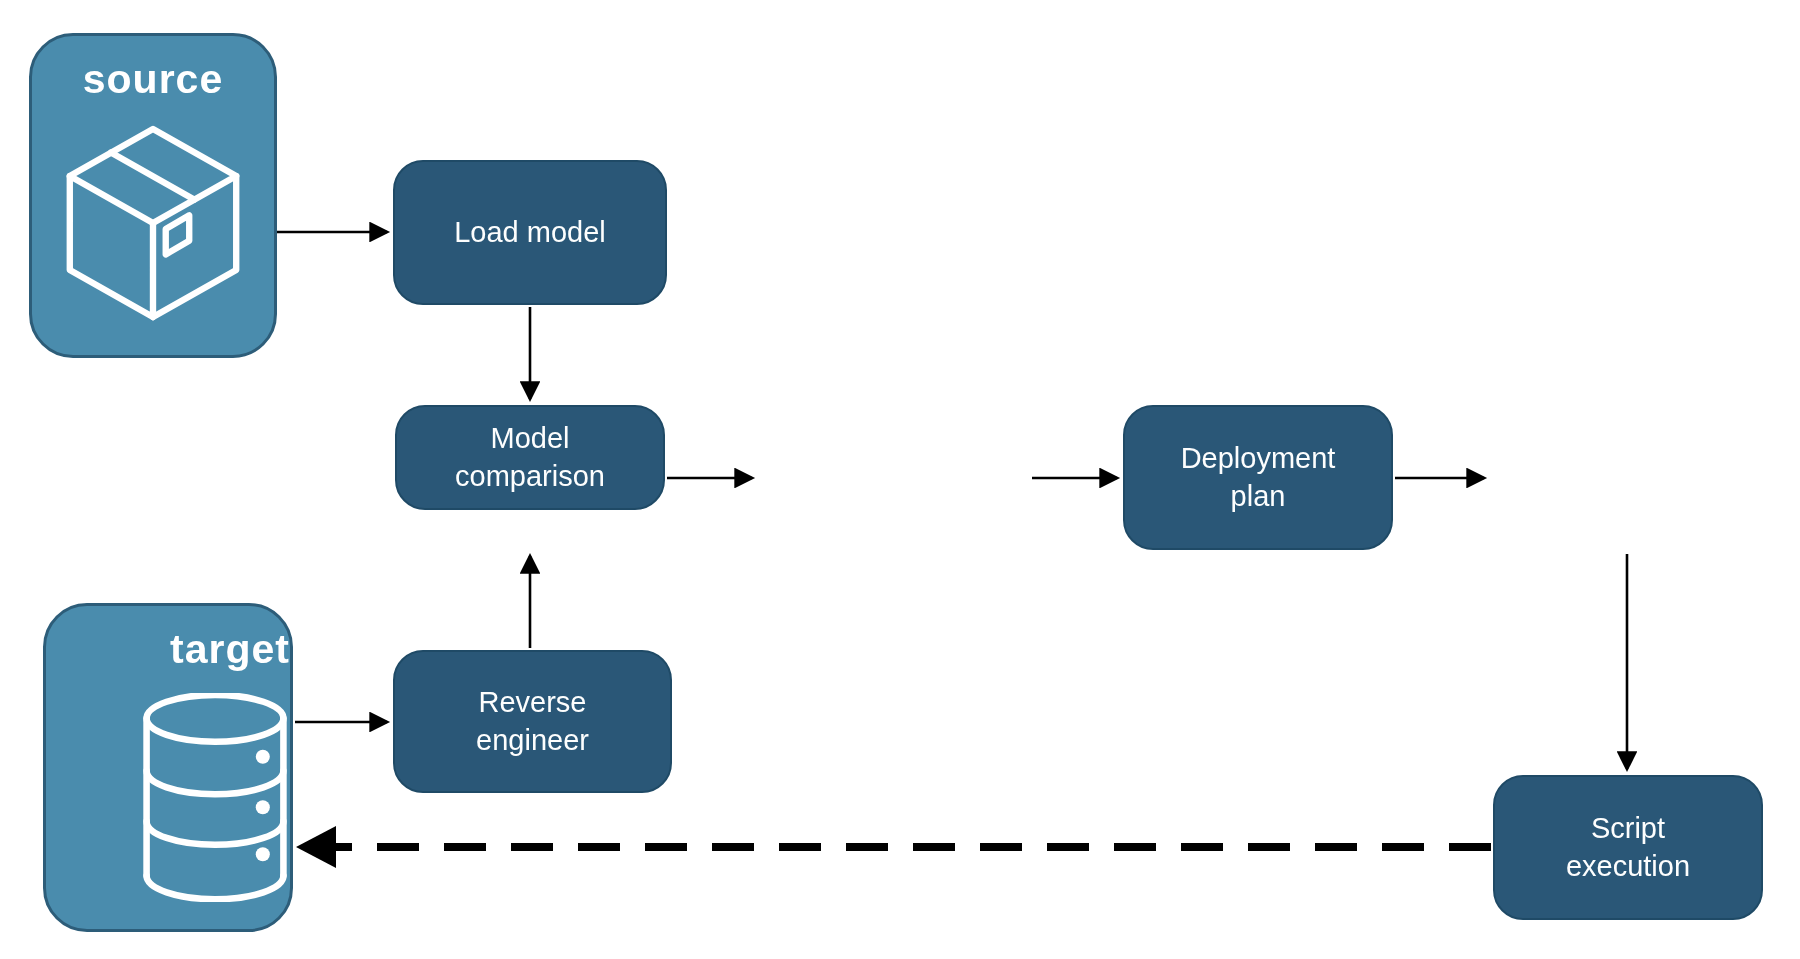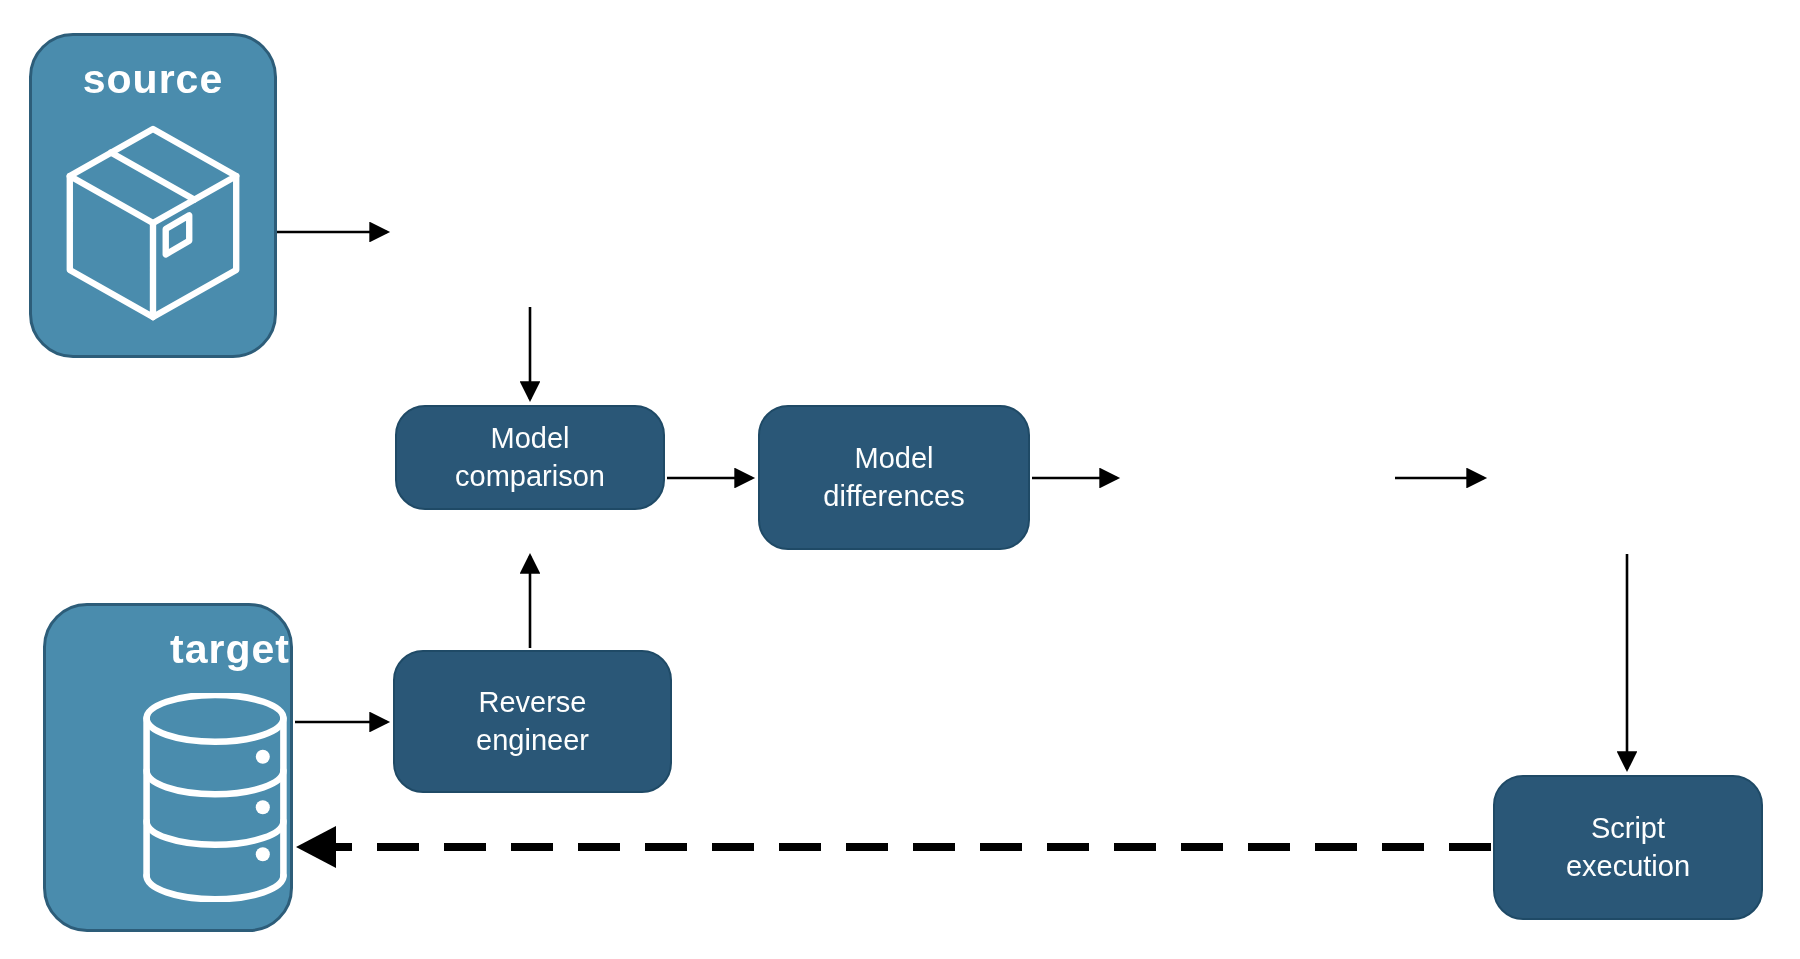--- a/index.html
+++ b/index.html
@@ -112,24 +112,25 @@
       <path d="M153 27 V 195"></path>
       <path d="M7 83 A 73 25 0 0 0 153 83"></path>
       <path d="M7 137 A 73 25 0 0 0 153 137"></path>
       <path d="M7 195 A 73 25 0 0 0 153 195"></path>
       <circle cx="131" cy="68" r="7.5" fill="#ffffff" stroke="none"></circle>
       <circle cx="131" cy="122" r="7.5" fill="#ffffff" stroke="none"></circle>
       <circle cx="131" cy="172" r="7.5" fill="#ffffff" stroke="none"></circle>
     </svg>
   </div>
 
+  <div class="node" id="node-load-model">Load model</div>
 
   <div class="node" id="node-model-comparison">Model comparison</div>
 
-  <div class="node" id="node-model-differences">Model differences</div>
 
+  <div class="node" id="node-deployment-plan">Deployment plan</div>
 
 
   <div class="node" id="node-reverse-engineer">Reverse engineer</div>
 
   <div class="node" id="node-script-execution">Script execution</div>
 
 </div>
 
 </body></html>

